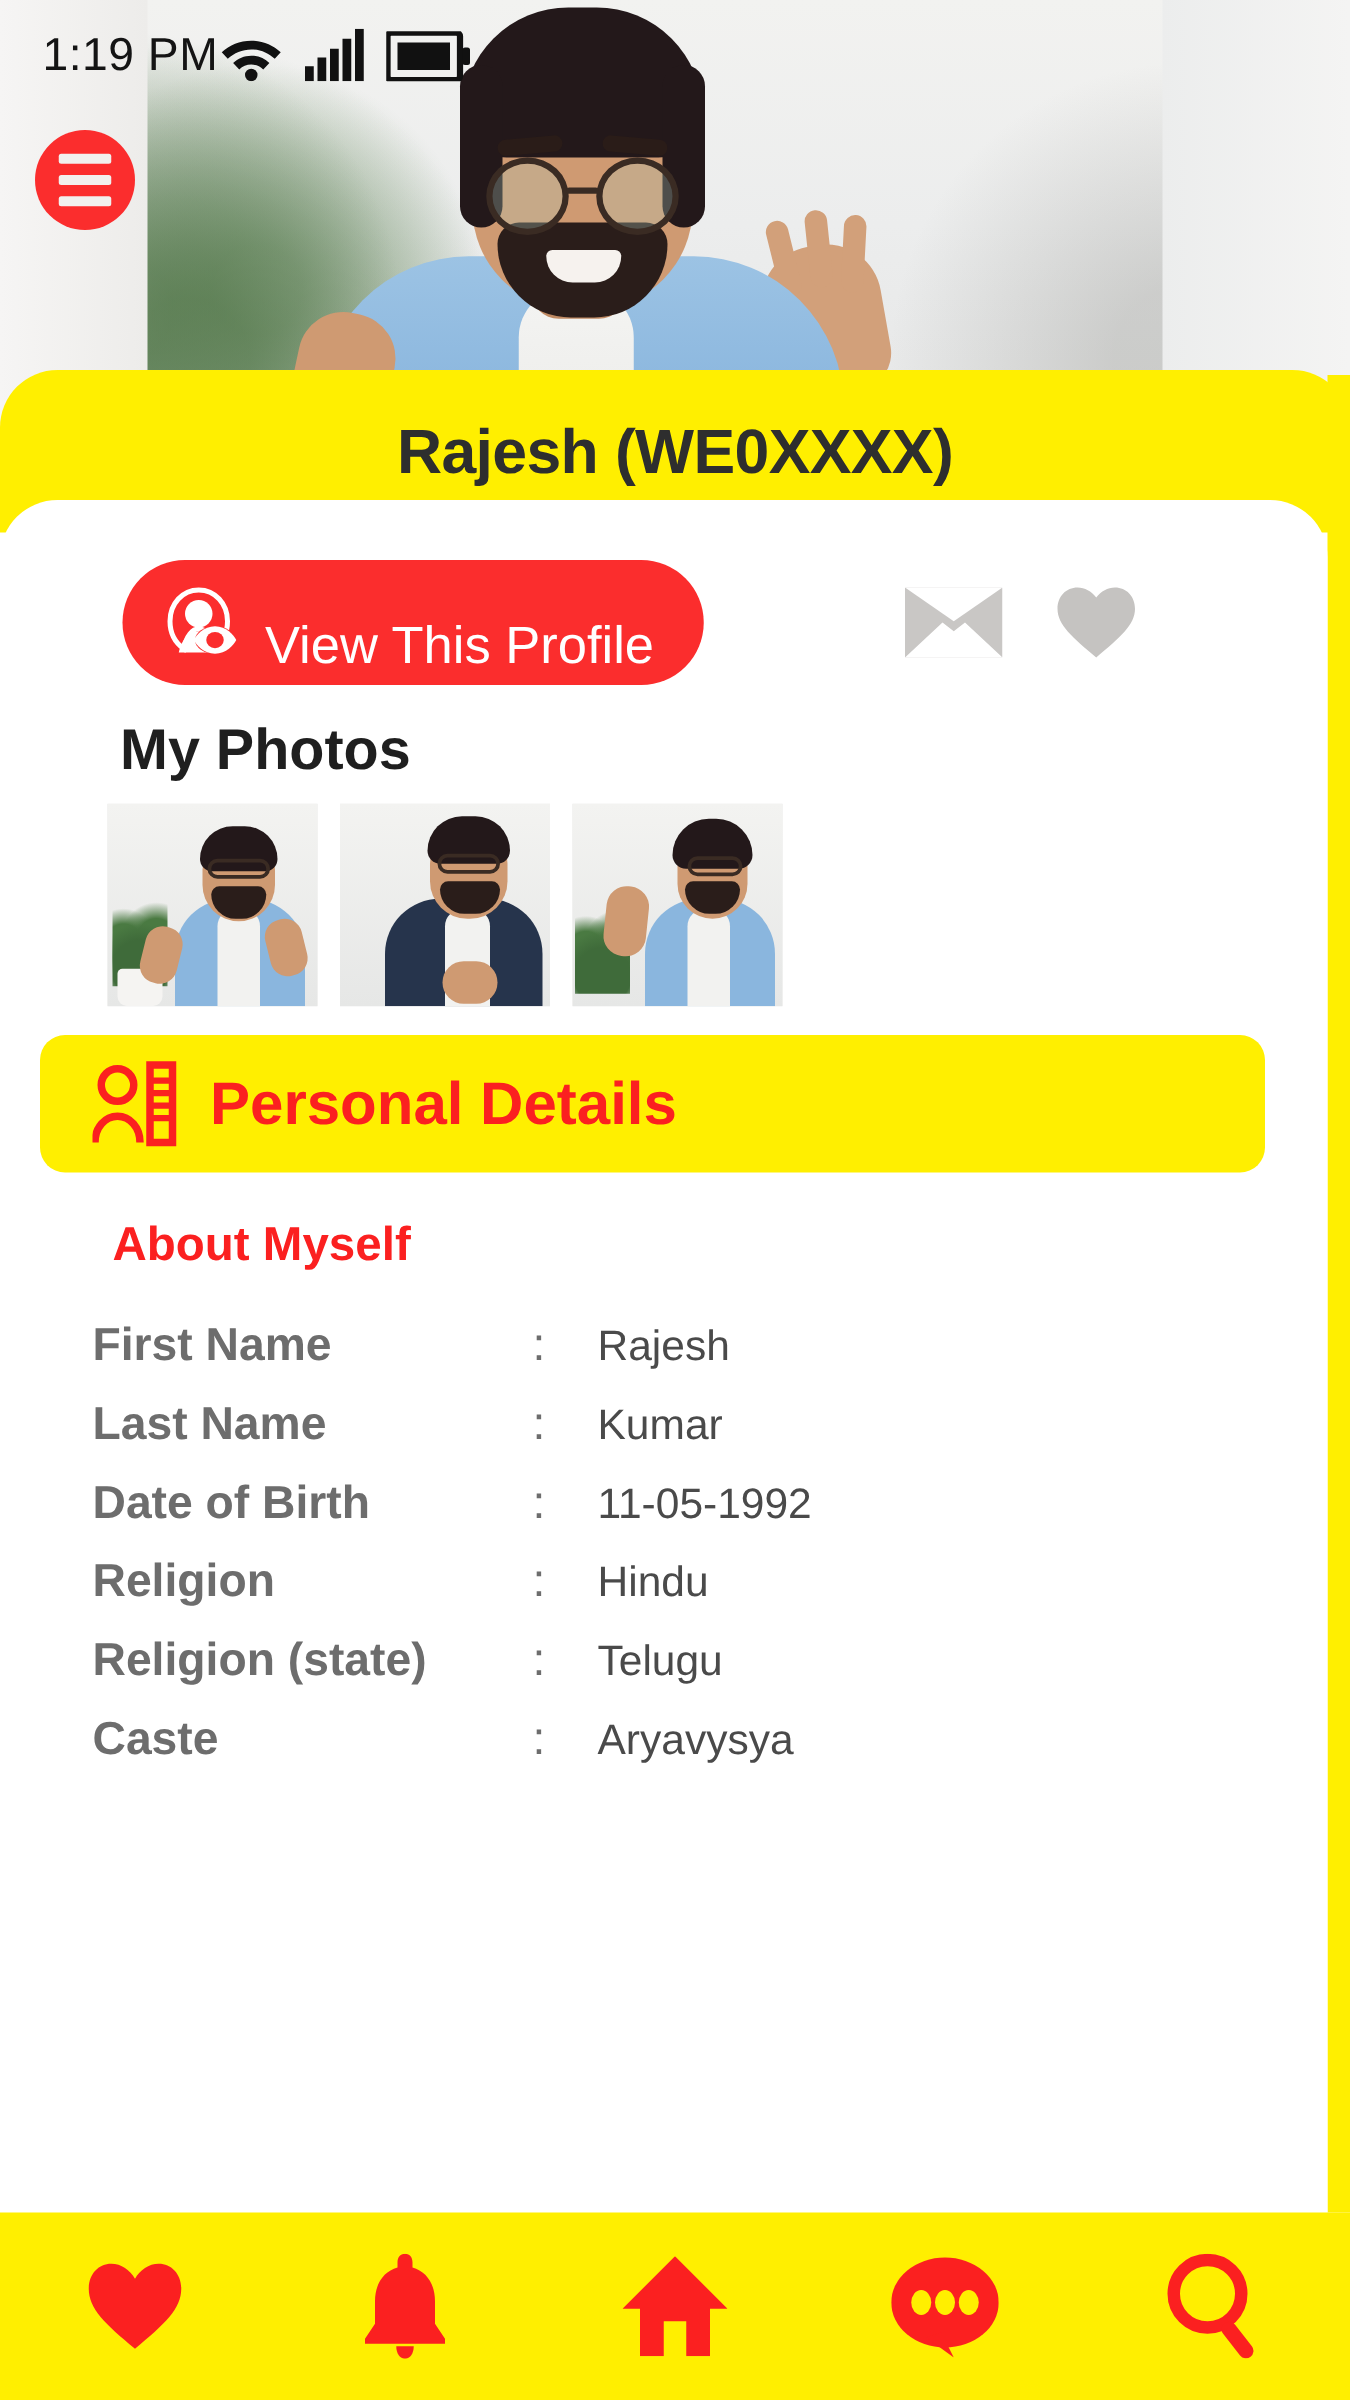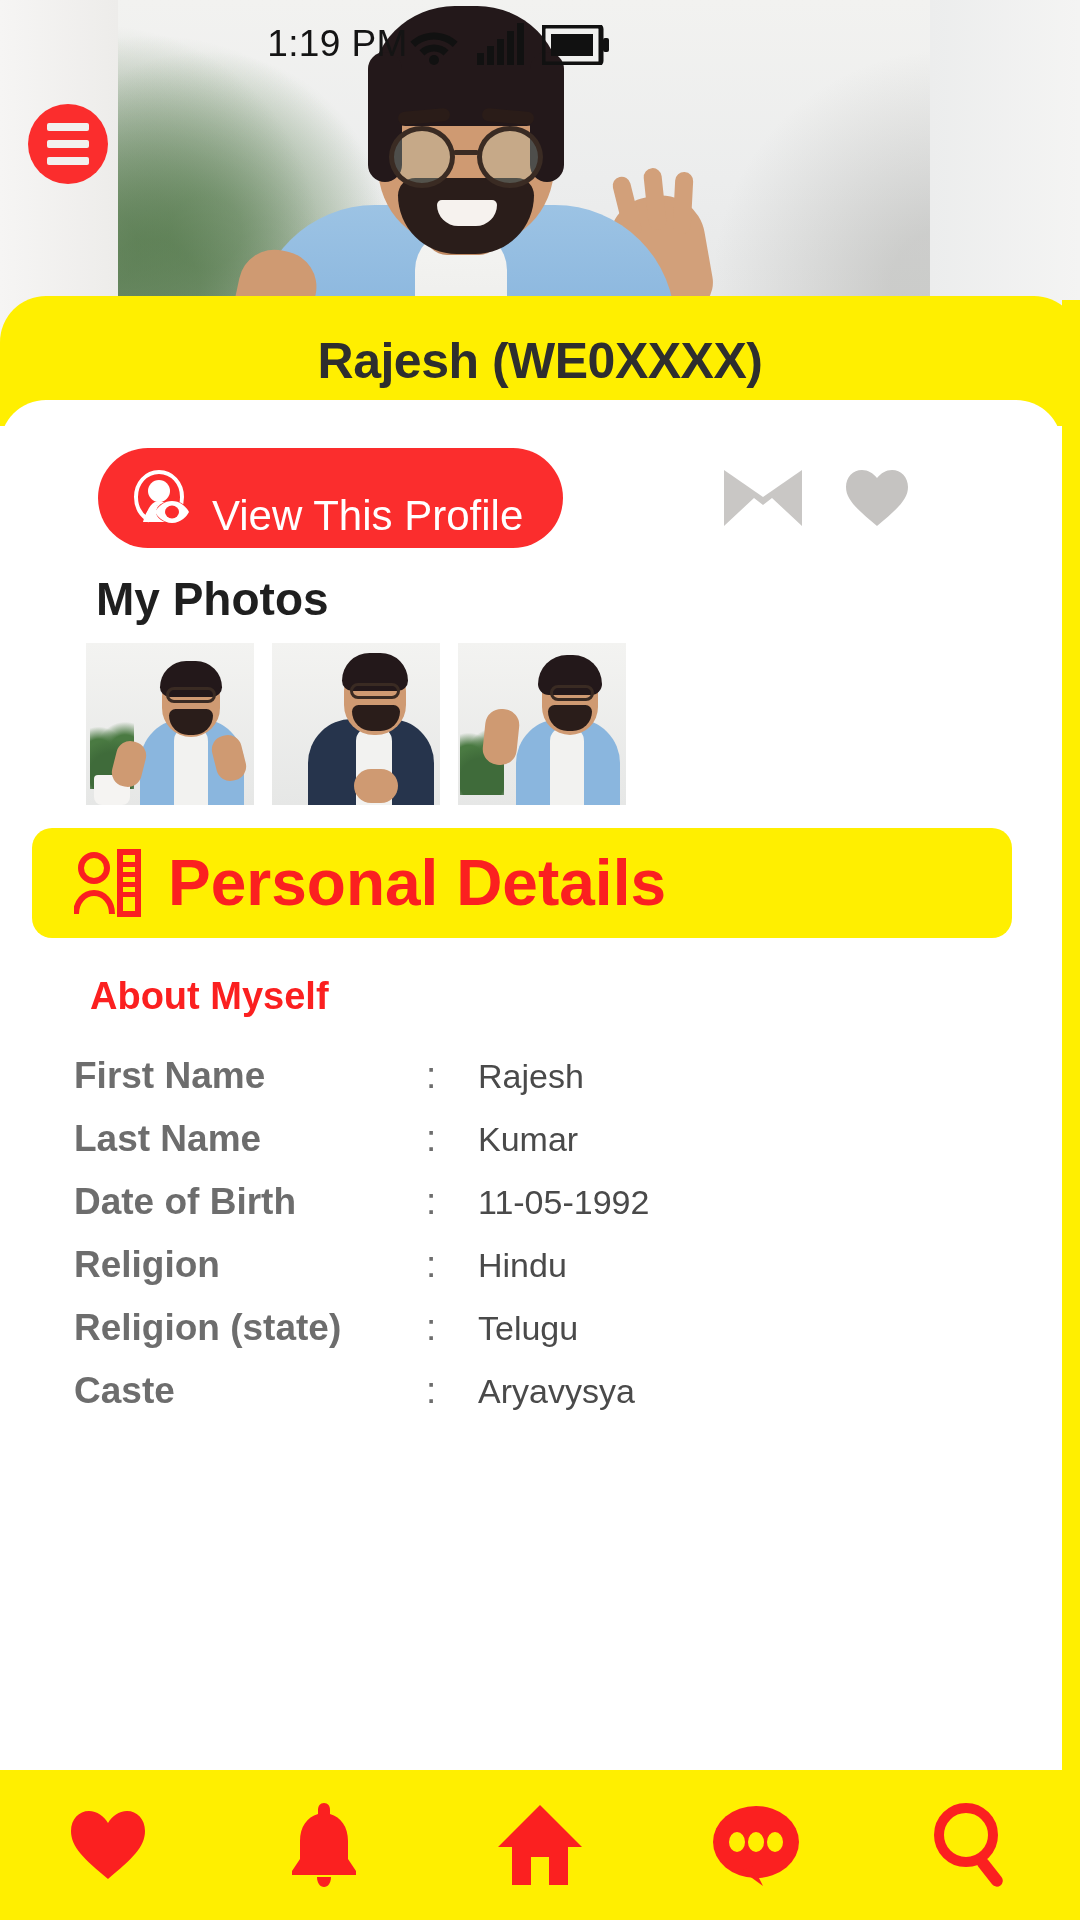--- a/index.html
+++ b/index.html
@@ -68,21 +68,21 @@
     background:#f6f2ee; border-radius:6px 6px 26px 26px; }
   .p-hand-l { position:absolute; left:236px; top:250px; width:78px; height:96px;
     background:#cf9a72; border-radius:36px 36px 28px 28px; transform:rotate(12deg); }
   .p-hand-r { position:absolute; left:612px; top:196px; width:96px; height:120px;
     background:#d2a07a; border-radius:44px 44px 30px 30px; transform:rotate(-10deg); }
   .p-fing { position:absolute; background:#d2a07a; border-radius:12px; width:18px; height:62px; }
 
   
   .statusbar {
     position:absolute; left:0; top:0; width:877px; height:88px;
-    display:flex; align-items:center; justify-content:center;
+    display:flex; align-items:center; justify-content:flex-start;
     padding:0 34px; z-index:40;
   }
   .clock { font-size:37px; font-weight:400; color:#141414; letter-spacing:.4px; }
   .sysicons { display:flex; align-items:flex-end; gap:17px; }
 
   
   .hamburger {
     position:absolute; left:28px; top:104px; width:80px; height:80px;
     border-radius:50%; background:#fb2d2d; z-index:45;
     display:flex; flex-direction:column; align-items:center; justify-content:center; gap:9px;
@@ -146,21 +146,21 @@
   .t-beard { position:absolute; width:44px; height:26px; background:#2a1d1a; border-radius:8px 8px 24px 24px; }
   .t-gl { position:absolute; width:50px; height:16px; border:3px solid #3a2b23; border-radius:10px; }
   .t-hand { position:absolute; background:#cf9a72; border-radius:14px; }
 
   
   .pd-banner {
     position:absolute; left:32px; top:428px; width:980px; height:110px;
     background:#ffef00; border-radius:20px;
     display:flex; align-items:center; gap:26px; padding-left:42px;
   }
-  .pd-banner .pd-title { font-size:64px; font-weight:bold; color:#fb2020; }
+  .pd-banner .pd-title { font-size:48px; font-weight:bold; color:#fb2020; }
 
   
   .about-head {
     position:absolute; left:66px; top:575px;
     font-size:38px; font-weight:bold; color:#fb2020;margin-left:24px;
   }
   .details { position:absolute; left:74px; top:655px; width:900px; }
   .d-row { display:flex; align-items:baseline; height:63px; }
   .d-label { width:352px; font-size:37px; font-weight:bold; color:#6d6d6d; }
   .d-colon { width:52px; font-size:37px; color:#6d6d6d; }

